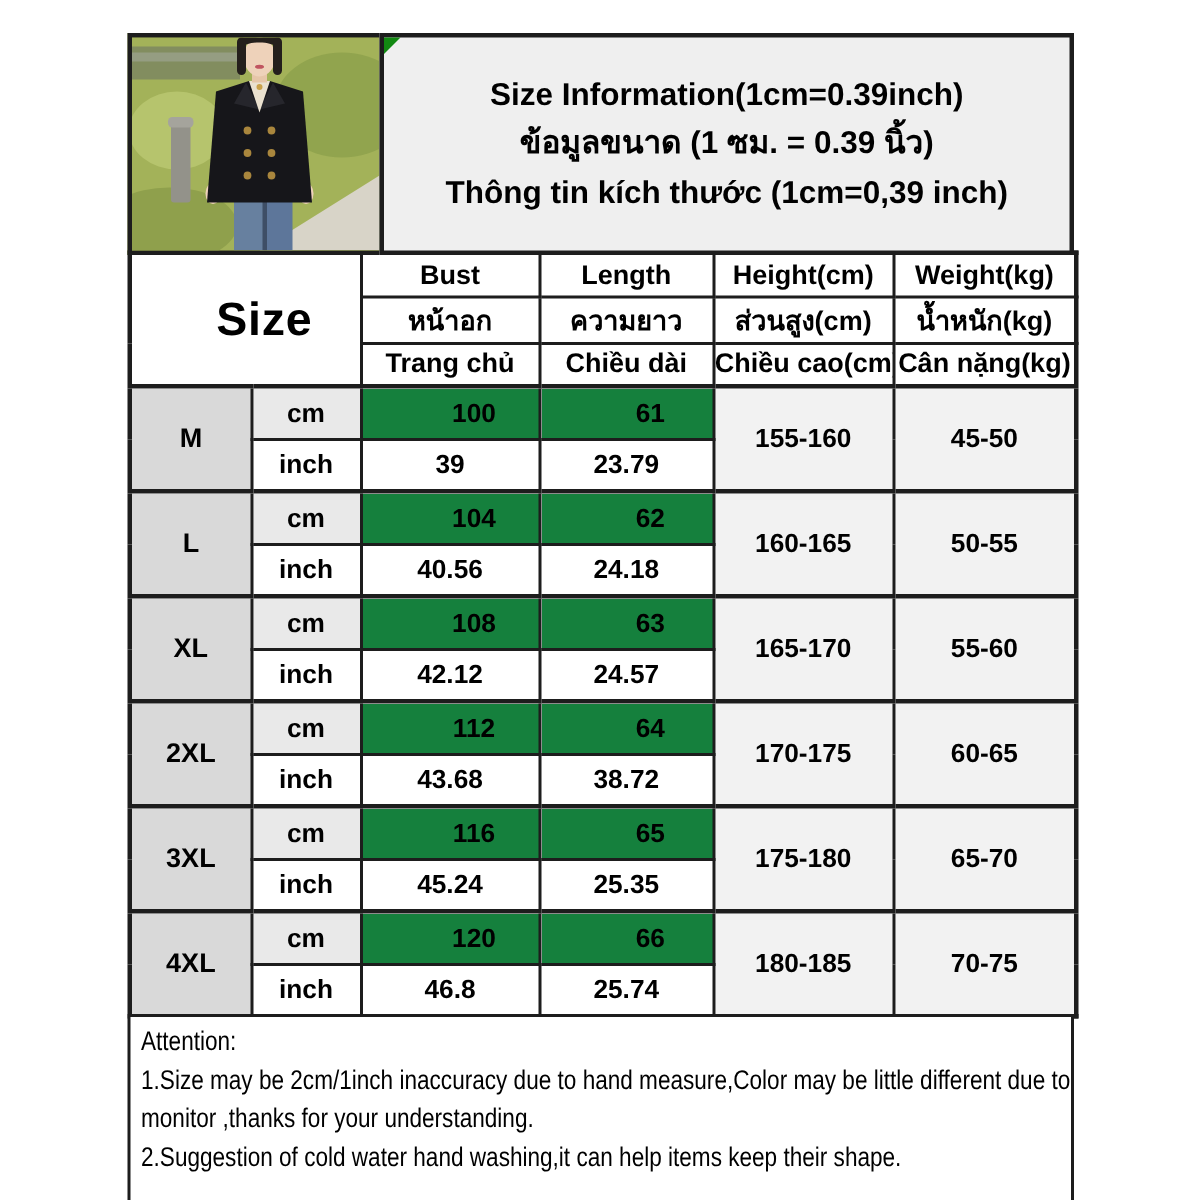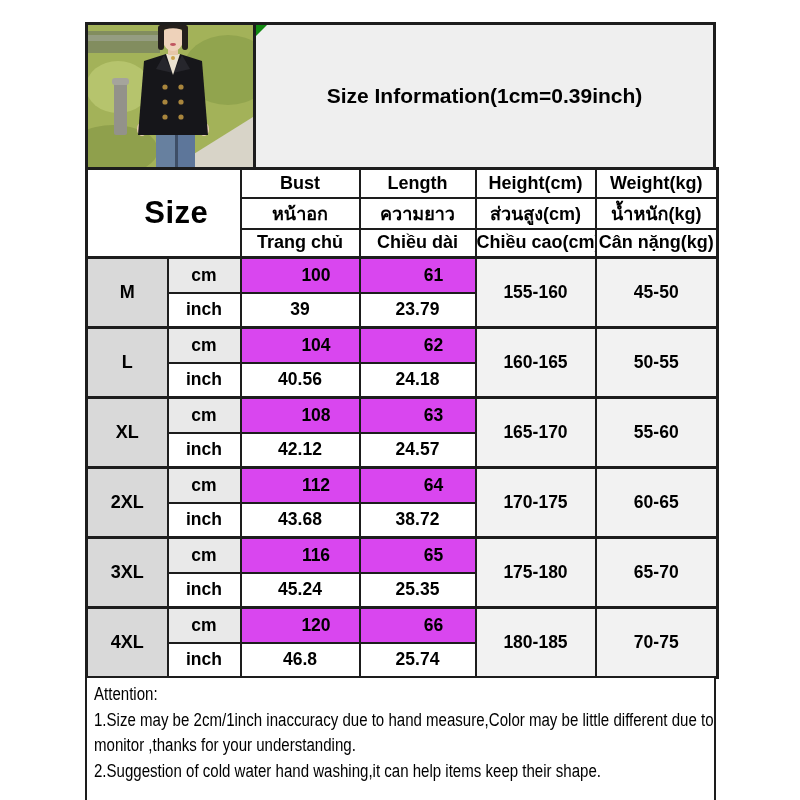--- a/index.html
+++ b/index.html
@@ -20,21 +20,21 @@
 
   
   table.size-table { width:100%; border-collapse:collapse; table-layout:fixed;
     margin-top:-3px; border:3px solid #1d1d1d; }
   table.size-table td { border:2px solid #1d1d1d; text-align:center; vertical-align:middle;
     font-weight:bold; background:#fff; overflow:hidden; white-space:nowrap; }
   thead td { height:29px; font-size:18px; background:#e3e3e3; }
   td.size-header-cell { background:#d9d9d9; font-size:31px; letter-spacing:0.5px;padding-left:25px; }
   tbody td { height:35px; font-size:17.5px; }
   tbody td.size-label { background:#d9d9d9; font-size:18px; }
-  tbody td.cm-bg    { background:#d946ef;padding-left:32px; }
+  tbody td.cm-bg    { background:#15803d;padding-left:32px; }
   tbody td.unit-cm  { background:#e9e9e9; }
   tbody td.range-bg { background:#f2f2f2; }
   tbody tr.block-start td { border-top:3px solid #1d1d1d; }
 
   
   .attention-box { margin-top:-3px; border:2px solid #1d1d1d; height:134px;
     background:#fff; overflow:hidden; padding:4px 4px 0 7px; }
   .attention-inner { width:745px; transform:scaleX(0.836); transform-origin:0 0;
     font-size:18px; line-height:1.42; }
 </style>
@@ -75,20 +75,22 @@
         <circle cx="93" cy="62" r="2.6" fill="#a9863d"></circle>
         <circle cx="77" cy="77" r="2.6" fill="#a9863d"></circle>
         <circle cx="93" cy="77" r="2.6" fill="#a9863d"></circle>
         <circle cx="77" cy="92" r="2.6" fill="#a9863d"></circle>
         <circle cx="93" cy="92" r="2.6" fill="#a9863d"></circle>
       </svg>
     </div>
     <div class="title-box">
       <div class="green-corner"></div>
       <div class="title-line">Size Information(1cm=0.39inch)</div>
+      <div class="title-line">ข้อมูลขนาด (1 ซม. = 0.39 นิ้ว)</div>
+      <div class="title-line">Thông tin kích thước (1cm=0,39 inch)</div>
     </div>
   </div>
 
   <table class="size-table">
     <colgroup>
       <col style="width:81px">
         <col style="width:73px">
         <col style="width:119px">
       <col style="width:116px">
         <col style="width:120px">

